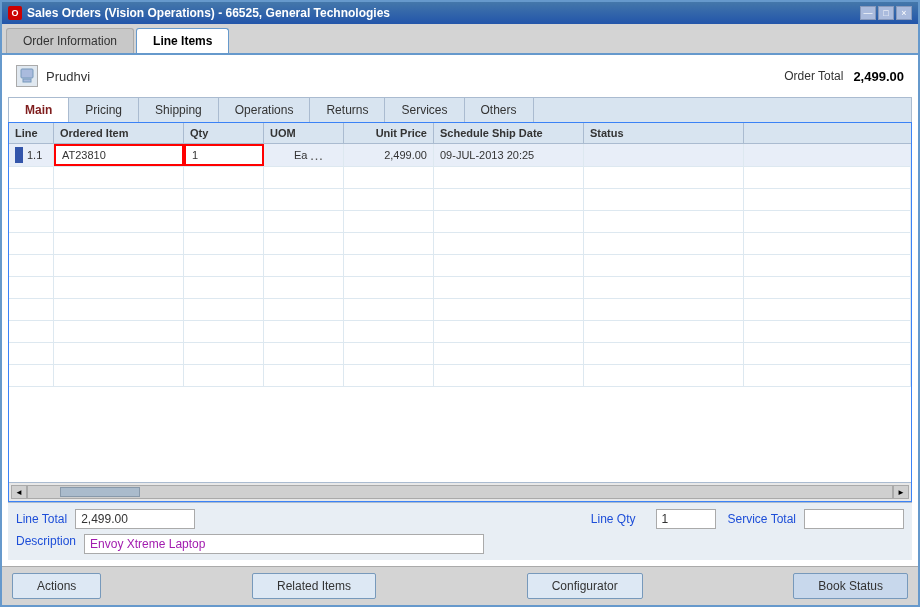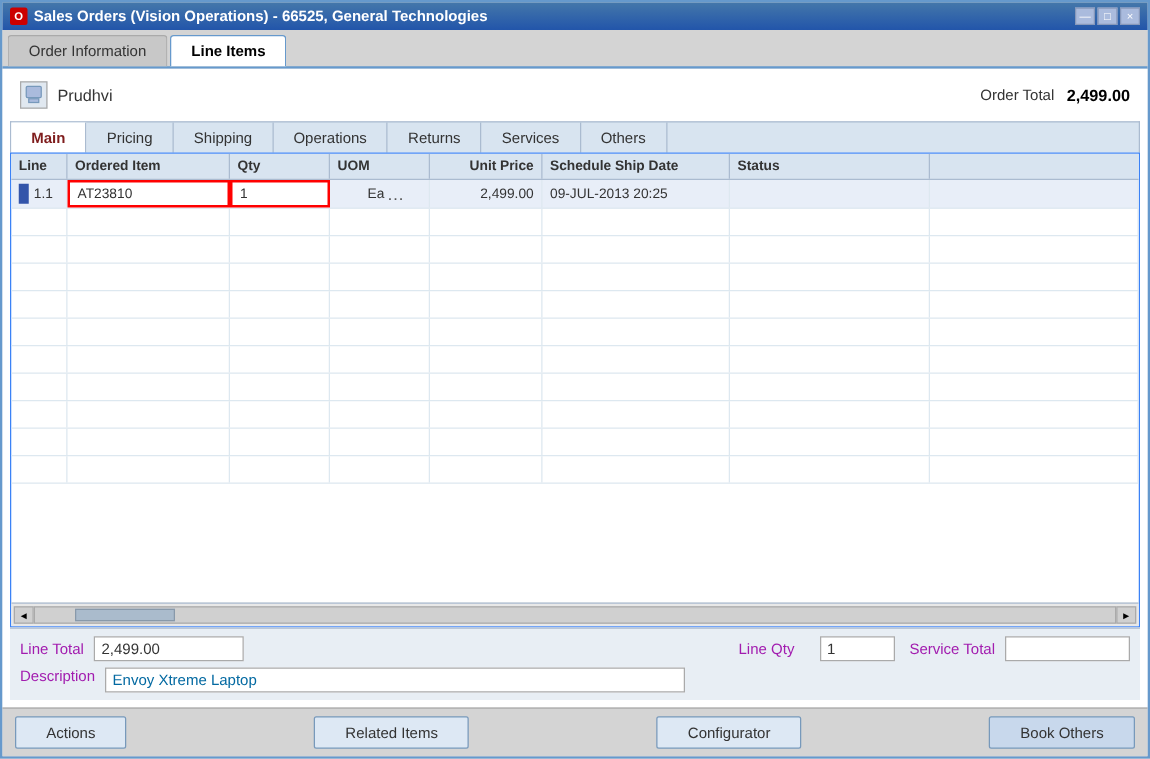--- a/index.html
+++ b/index.html
@@ -251,41 +251,41 @@
       border-top: 1px solid #aabbd0;
     }
     .footer-row1 {
       display: flex;
       align-items: center;
       gap: 12px;
       margin-bottom: 5px;
     }
     .footer-label {
       font-size: 12px;
-      color: #a21caf;
+      color: #1d4ed8;
     }
     .footer-input {
       border: 1px solid #aaaaaa;
       background: white;
       padding: 2px 5px;
       font-size: 12px;
       color: #333;
     }
     .footer-row2 {
       display: flex;
       align-items: flex-start;
       gap: 8px;
     }
     .description-input {
       border: 1px solid #aaaaaa;
       background: white;
       padding: 2px 5px;
       font-size: 12px;
-      color: #0369a1;
-      width: 464px;
+      color: #a21caf;
+      width: 400px;
     }
     .bottom-buttons {
       display: flex;
       justify-content: space-between;
       padding: 6px 10px;
       background: #d4d4d4;
       border-top: 1px solid #aaaaaa;
       flex-shrink: 0;
     }
     .bottom-btn {
@@ -553,15 +553,15 @@
         <input class="description-input" readonly="" value="Envoy Xtreme Laptop" style="">
       </div>
     </div>
 
   </div>
 
   <div class="bottom-buttons">
     <button class="bottom-btn">Actions</button>
     <button class="bottom-btn">Related Items</button>
     <button class="bottom-btn">Configurator</button>
-    <button class="bottom-btn primary">Book Others</button>
+    <button class="bottom-btn primary">Book Status</button>
   </div>
 </div>
 
 </body></html>

